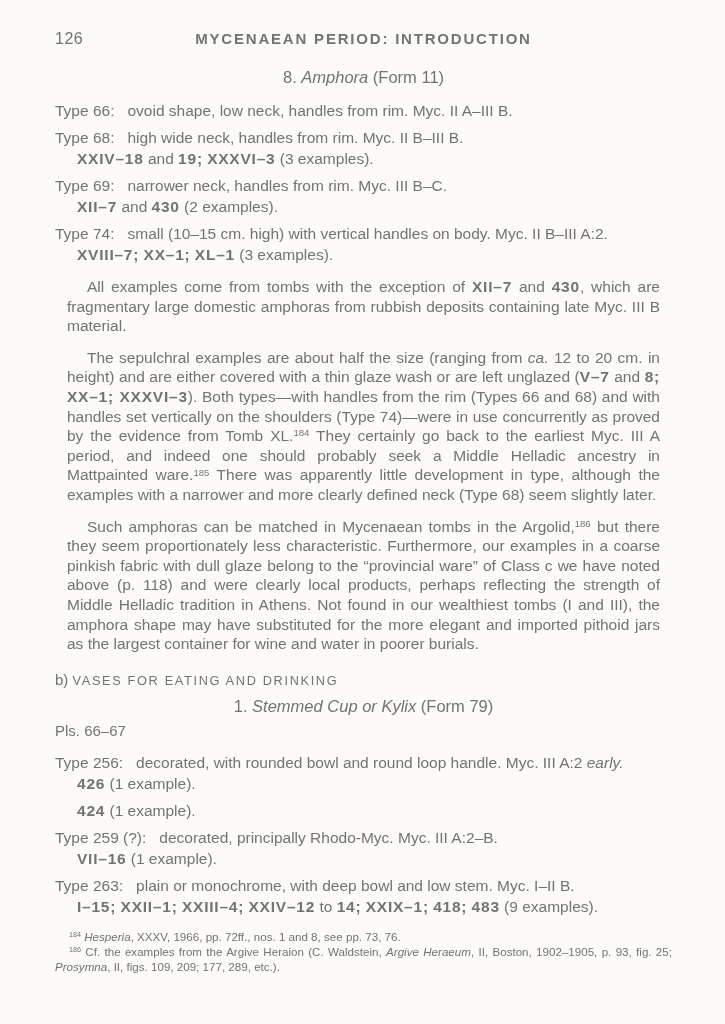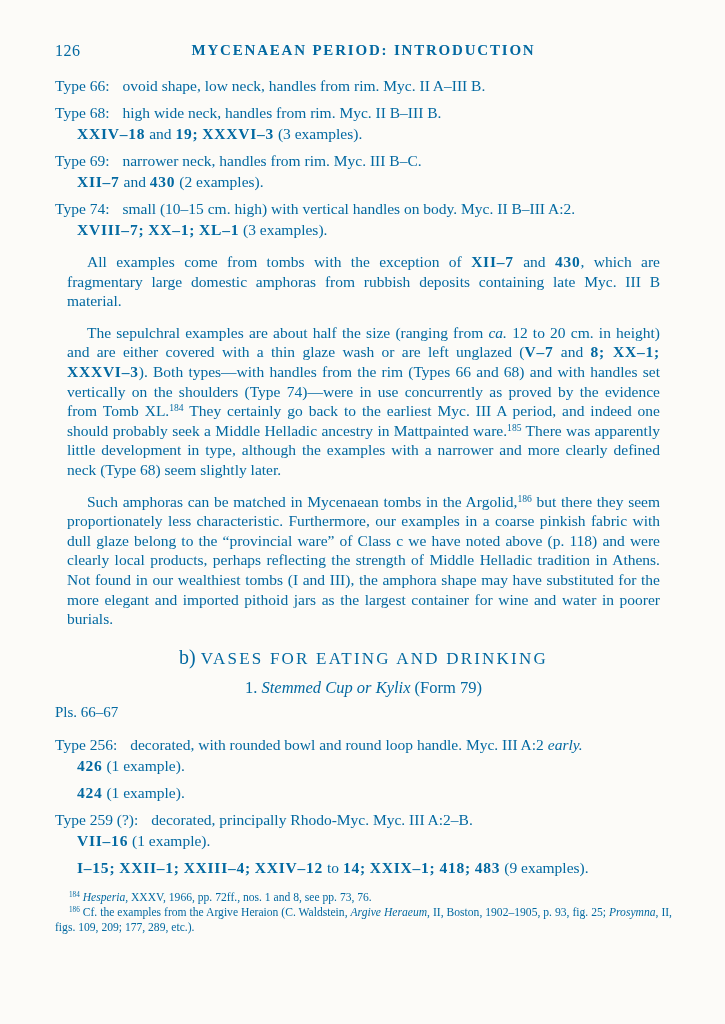--- a/index.html
+++ b/index.html
@@ -1,24 +1,24 @@
 <!DOCTYPE html>
 <html><head>
 <meta charset="utf-8">
 <style>
   html,body { margin:0; padding:0; background:#e8e8e8; }
   .page {
     position:relative;
     width:725px; height:1024px;
     margin:0 auto;
     background:#fcfbf8;
-    color:#0369a1;
-    font-family:Liberation Serif, serif;
+    color:#737373;
+    font-family:Liberation Sans, sans-serif;
     box-sizing:border-box;
-    padding:42px 53px 0 55px;
+    padding:30px 53px 0 55px;
     overflow:hidden;
   }
   .page-header { position:relative; height:20px; }
   .page-number {
     position:absolute; left:0; top:0;
     font-size:16px; letter-spacing:0.5px;
   }
   .running-title {
     text-align:center;
     font-size:15px;
@@ -38,22 +38,21 @@
   .paragraphs { margin-top:11px; }
   .paragraphs p {
     margin:12px;
     font-size:15.5px;
     line-height:19.6px;
     text-align:justify;
     text-indent:20px;
   }
   .subsection-heading {
     margin-top:17px;
-    font-size:20px;
-    text-align:center;
+    font-size:15px;
   }
   .plates-line {
     margin-top:6px;
     text-align:left;
     font-size:15px;
   }
   .kylix-heading { margin-top:9px; }
   .footnotes { margin-top:12px; }
   .footnotes p {
     margin:0;
@@ -71,20 +70,21 @@
 </head>
 <body>
 
 <div class="page">
 
   <header class="page-header">
     <span class="page-number">126</span>
     <div class="running-title">MYCENAEAN PERIOD: INTRODUCTION</div>
   </header>
 
+  <h2 class="center-heading"><span>8. </span><span class="rt-i">Amphora</span><span> (Form 11)</span></h2>
 
   <div class="type-list">
     <div class="type-entry">
       <div>
         <span class="type-label">Type 66:</span><span class="type-desc"><span>ovoid shape, low neck, handles from rim. Myc. II A–III B.</span></span>
       </div>
     </div>
     <div class="type-entry">
       <div>
         <span class="type-label">Type 68:</span><span class="type-desc"><span>high wide neck, handles from rim. Myc. II B–III B.</span></span>
@@ -126,20 +126,23 @@
     <div class="type-entry">
       <div class="type-examples"><span class="rt-b">424</span><span> (1 example).</span></div>
     </div>
     <div class="type-entry">
       <div>
         <span class="type-label">Type 259 (?):</span><span class="type-desc"><span>decorated, principally Rhodo-Myc. Myc. III A:2–B.</span></span>
       </div>
       <div class="type-examples"><span class="rt-b">VII–16</span><span> (1 example).</span></div>
     </div>
     <div class="type-entry">
+      <div>
+        <span class="type-label">Type 263:</span><span class="type-desc"><span>plain or monochrome, with deep bowl and low stem. Myc. I–II B.</span></span>
+      </div>
       <div class="type-examples"><span class="rt-b">I–15;</span><span> </span><span class="rt-b">XXII–1;</span><span> </span><span class="rt-b">XXIII–4;</span><span> </span><span class="rt-b">XXIV–12</span><span> to </span><span class="rt-b">14;</span><span> </span><span class="rt-b">XXIX–1;</span><span> </span><span class="rt-b">418;</span><span> </span><span class="rt-b">483</span><span> (9 examples).</span></div>
     </div>
   </div>
 
   <footer class="footnotes">
     <p><span class="rt-sup">184</span><span> </span><span class="rt-i">Hesperia</span><span>, XXXV, 1966, pp. 72ff., nos. 1 and 8, see pp. 73, 76.</span></p>
     <p><span class="rt-sup">186</span><span> Cf. the examples from the Argive Heraion (C. Waldstein, </span><span class="rt-i">Argive Heraeum</span><span>, II, Boston, 1902–1905, p. 93, fig. 25; </span><span class="rt-i">Prosymna</span><span>, II, figs. 109, 209; 177, 289, etc.).</span></p>
   </footer>
 
 </div>

